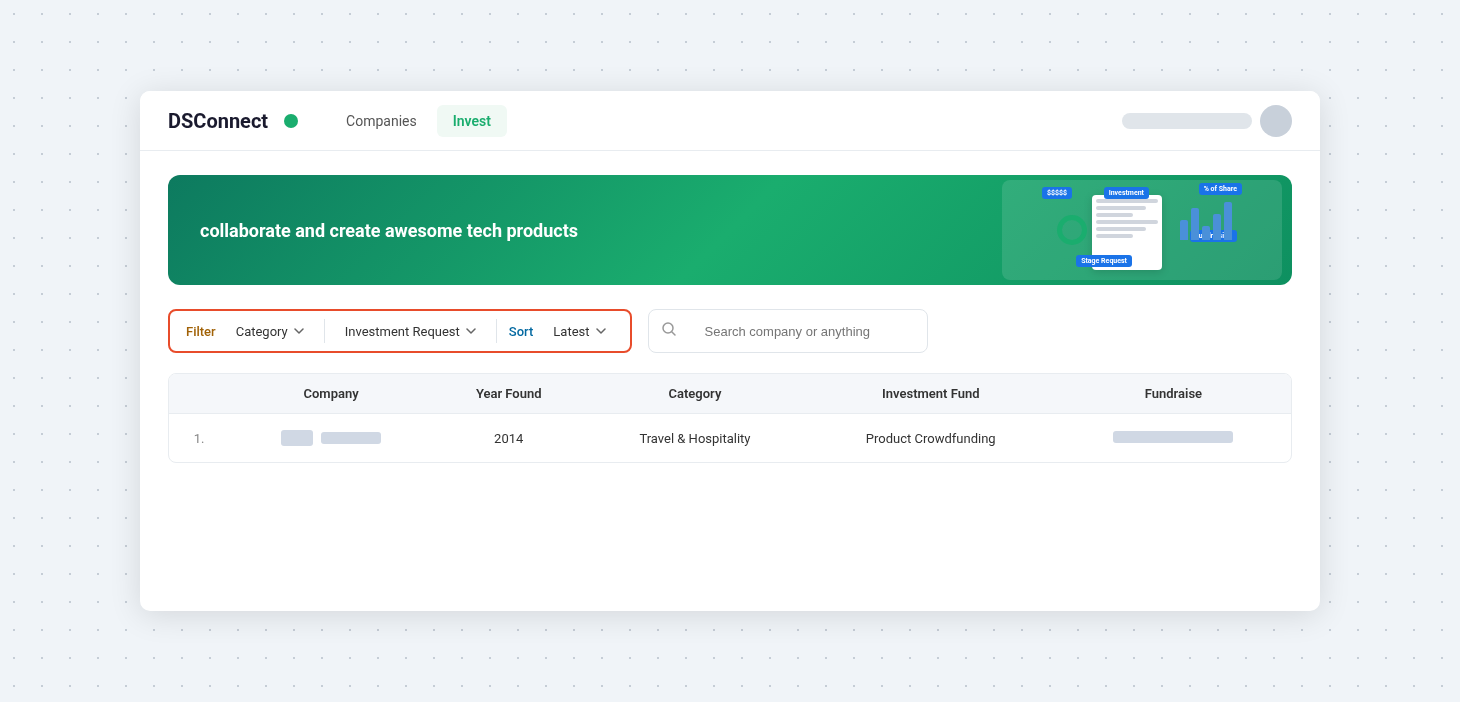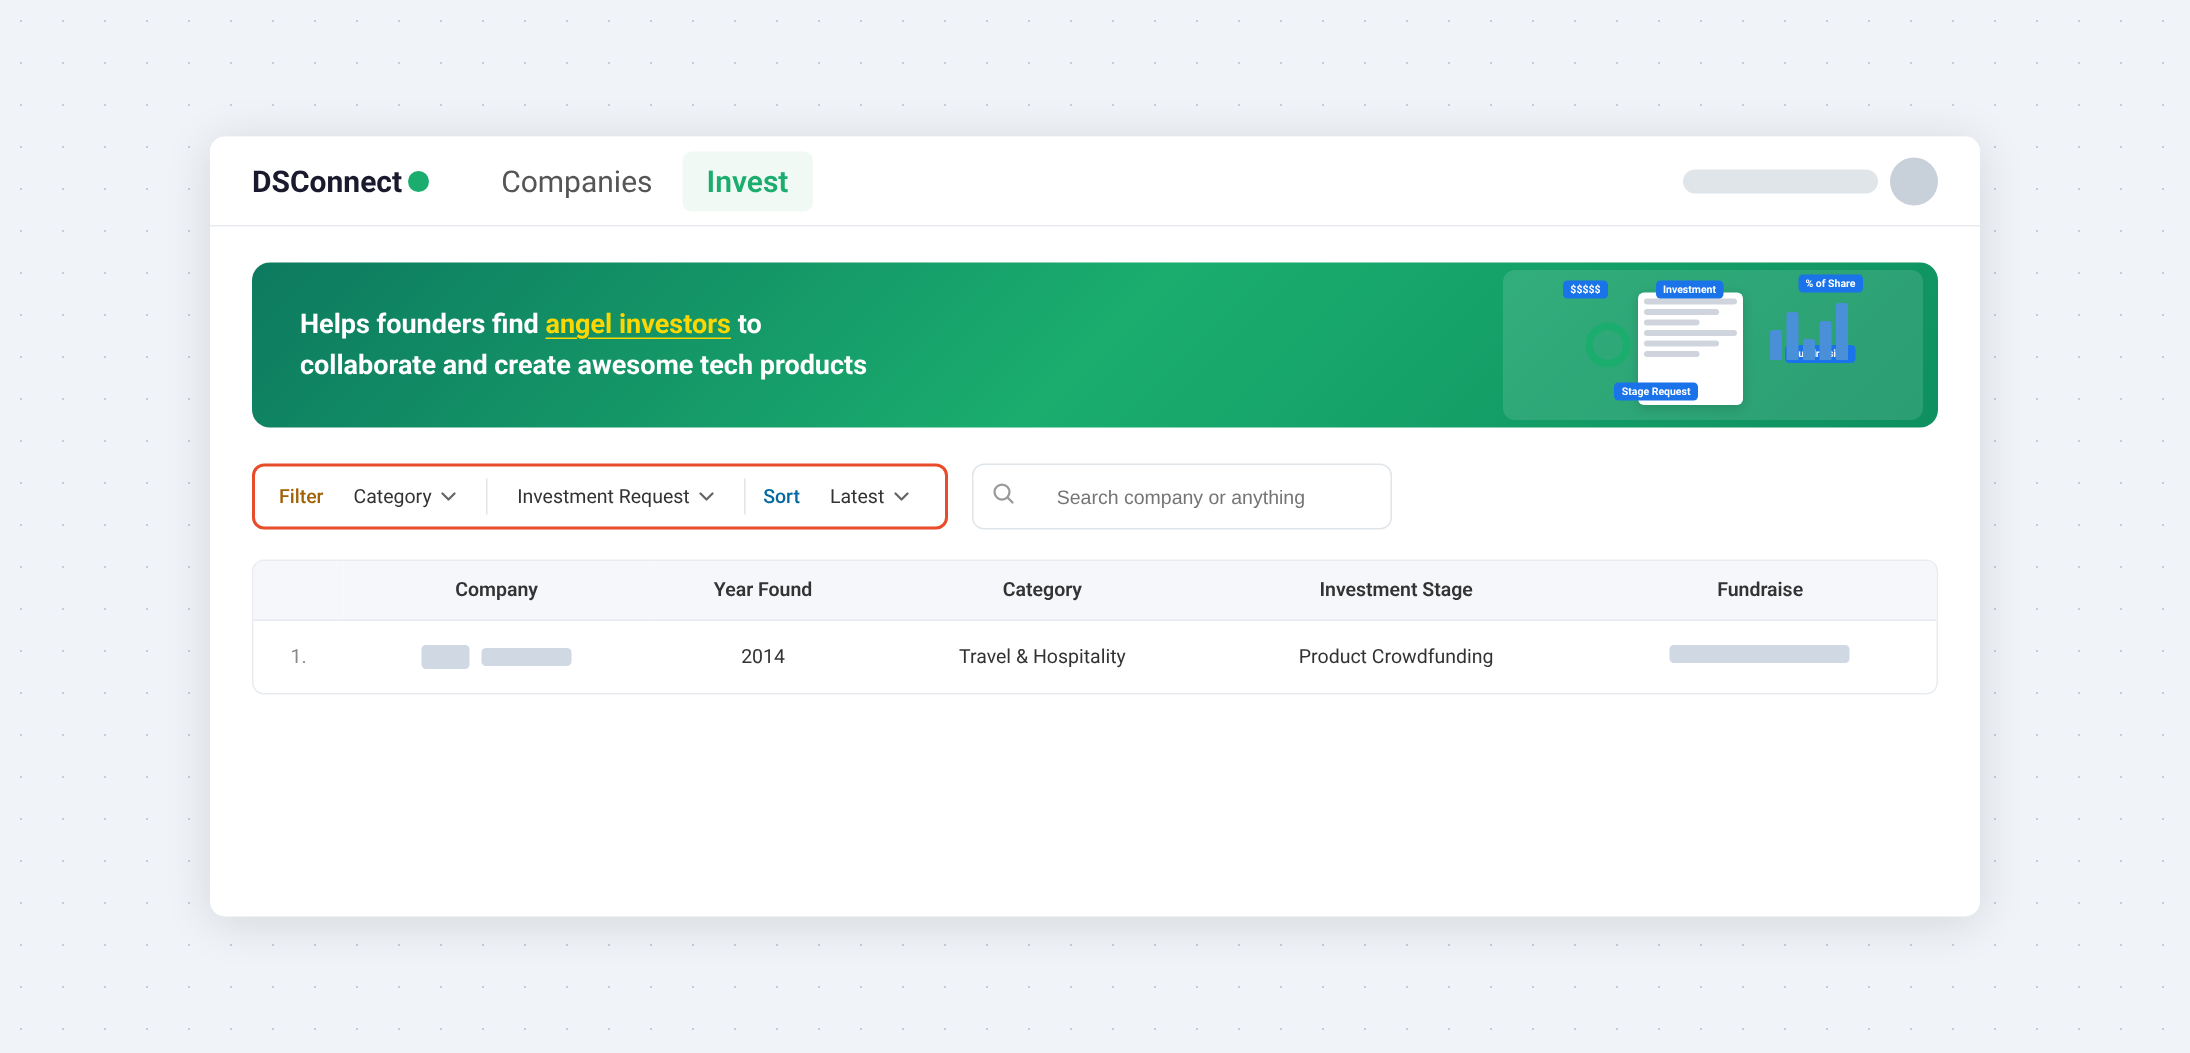--- a/index.html
+++ b/index.html
@@ -30,21 +30,21 @@
       align-items: center;
       padding: 0 28px;
       height: 60px;
       border-bottom: 1px solid #e8ecf0;
       background: #fff;
     }
 
     .logo-area {
       display: flex;
       align-items: center;
-      gap: 2px;
+      gap: 14px;
       margin-right: 32px;
     }
 
     .logo-text {
       font-size: 20px;
       font-weight: 700;
       color: #1a1a2e;
     }
 
     .logo-dot {
@@ -58,21 +58,21 @@
 
     .nav-links {
       display: flex;
       align-items: center;
       gap: 4px;
       flex: 1;
     }
 
     .nav-link {
       padding: 8px 16px;
-      font-size: 20px;
+      font-size: 14px;
       color: #555;
       cursor: pointer;
       border-radius: 6px;
       text-decoration: none;
     }
 
     .nav-link.active {
       color: #1aad6e;
       background: #f0f9f4;
       font-weight: 600;
@@ -424,23 +424,20 @@
     <div class="nav-right">
       <div class="nav-user-placeholder"></div>
       <div class="nav-avatar"></div>
     </div>
   </nav>
 
   <div class="main-content">
 
     <div class="hero-banner">
       <div class="hero-text">
-        <div class="hero-title">
-          <span>Helps founders find </span><span class="hero-highlight">angel investors</span><span> to</span>
-        </div>
         <div class="hero-title">collaborate and create awesome tech products</div>
       </div>
 
       <div class="illus-container">
         <div class="illus-bg"></div>
 
         <div class="illus-doc">
           <div class="illus-doc-line long"></div>
           <div class="illus-doc-line medium"></div>
           <div class="illus-doc-line short"></div>
@@ -511,21 +508,21 @@
     </div>
 
     <div class="table-container">
       <table class="table">
         <thead>
           <tr>
             <th></th>
             <th>Company</th>
             <th>Year Found</th>
             <th>Category</th>
-            <th>Investment Stage</th>
+            <th>Investment Fund</th>
             <th>Fundraise</th>
           </tr>
         </thead>
         <tbody>
           <tr class="table-row">
             <td>
               <span class="row-number">1.</span>
             </td>
             <td>
               <div class="company-cell">

